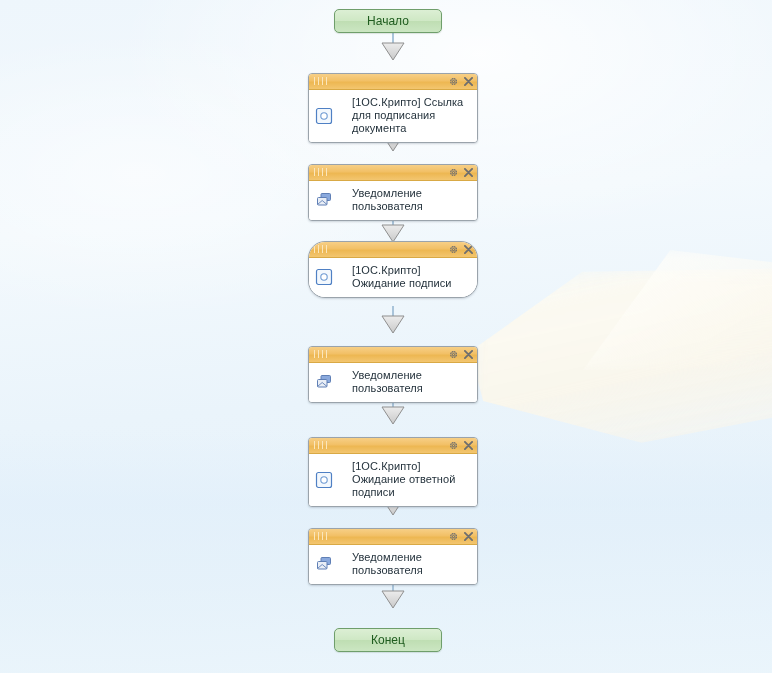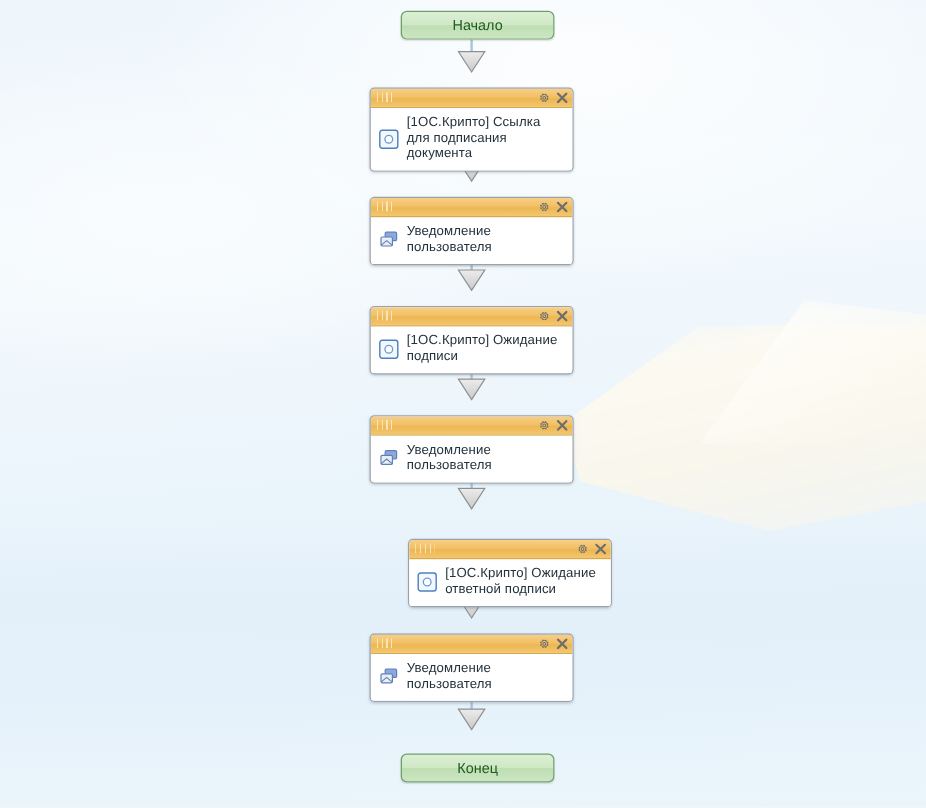--- a/index.html
+++ b/index.html
@@ -61,21 +61,21 @@
     inset: 0;
   }
 
   .node {
     position: absolute;
     box-sizing: border-box;
   }
 
   
   .terminal {
-    width: 128px;
+    width: 108px;
     height: 24px;
     left: 334px;
     border: 1px solid #6f9e6b;
     border-radius: 5px;
     background: linear-gradient(180deg, #dcefd4 0%, #cfe8c5 48%, #bfdeb3 52%, #cbe6c2 100%);
     color: #1f5c1f;
     font-size: 12px;
     line-height: 22px;
     text-align: center;
     box-shadow: 0 1px 1px rgba(90,120,90,0.18);
@@ -125,20 +125,21 @@
     height: 9px;
     line-height: 0;
   }
   .card-body {
     display: flex;
     align-items: center;
     padding: 6px 6px 7px 6px;
     min-height: 36px;
     box-sizing: border-box;
     background: #ffffff;
+    gap: 13px;
   }
   .body-icon {
     flex: 0 0 auto;
     width: 18px;
     height: 18px;
     margin-right: 6px;
     line-height: 0;
   }
   .card-label {
     font-size: 11px;
@@ -280,21 +281,21 @@
         <svg width="18" height="18" viewBox="0 0 18 18">
           <rect x="6" y="2.5" width="9.5" height="7" rx="1" fill="#8aa9dd" stroke="#5f7fb5" stroke-width="1"></rect>
           <rect x="2.5" y="6.5" width="9.5" height="7.5" rx="1" fill="#e9eef6" stroke="#5f7fb5" stroke-width="1"></rect>
           <path d="M2.5 13.5 L7.2 9.5 L12 13.5" fill="none" stroke="#5f7fb5" stroke-width="0.9"></path>
         </svg>
       </span>
       <span class="card-label">Уведомление пользователя</span>
     </div>
   </div>
 
-  <div class="node card" style="top:255px;">
+  <div class="node card" style="top:241px;border-radius:17px;">
     <div class="card-header">
       <span class="grip-icon"></span>
       <span class="hdr-btns">
         <span class="gear-icon">
           <svg width="9" height="9" viewBox="0 0 16 16">
             <path fill="#6e6e6e" d="M8 5.2a2.8 2.8 0 1 0 0 5.6 2.8 2.8 0 0 0 0-5.6zm0 4.1a1.3 1.3 0 1 1 0-2.6 1.3 1.3 0 0 1 0 2.6z"></path>
             <path fill="#6e6e6e" d="M14.4 9.3l-1.2-.5c.05-.26.08-.53.08-.8s-.03-.54-.08-.8l1.2-.5-.9-2.2-1.25.5a5.5 5.5 0 0 0-1.13-1.13l.5-1.25L9.42 1.6l-.5 1.2a5.2 5.2 0 0 0-1.6 0l-.5-1.2-2.2.92.5 1.25A5.5 5.5 0 0 0 3.99 4.9l-1.25-.5-.9 2.2 1.2.5a5.2 5.2 0 0 0 0 1.6l-1.2.5.9 2.2 1.25-.5c.33.44.7.82 1.13 1.13l-.5 1.25 2.2.9.5-1.2a5.2 5.2 0 0 0 1.6 0l.5 1.2 2.2-.9-.5-1.25c.44-.31.82-.69 1.13-1.13l1.25.5.9-2.2zM8 12a4 4 0 1 1 0-8 4 4 0 0 1 0 8z"></path>
           </svg>
         </span>
         <span class="close-icon">
@@ -337,21 +338,21 @@
         <svg width="18" height="18" viewBox="0 0 18 18">
           <rect x="6" y="2.5" width="9.5" height="7" rx="1" fill="#8aa9dd" stroke="#5f7fb5" stroke-width="1"></rect>
           <rect x="2.5" y="6.5" width="9.5" height="7.5" rx="1" fill="#e9eef6" stroke="#5f7fb5" stroke-width="1"></rect>
           <path d="M2.5 13.5 L7.2 9.5 L12 13.5" fill="none" stroke="#5f7fb5" stroke-width="0.9"></path>
         </svg>
       </span>
       <span class="card-label">Уведомление пользователя</span>
     </div>
   </div>
 
-  <div class="node card" style="top:449px;margin-left:32px;">
+  <div class="node card" style="top:437px;">
     <div class="card-header">
       <span class="grip-icon"></span>
       <span class="hdr-btns">
         <span class="gear-icon">
           <svg width="9" height="9" viewBox="0 0 16 16">
             <path fill="#6e6e6e" d="M8 5.2a2.8 2.8 0 1 0 0 5.6 2.8 2.8 0 0 0 0-5.6zm0 4.1a1.3 1.3 0 1 1 0-2.6 1.3 1.3 0 0 1 0 2.6z"></path>
             <path fill="#6e6e6e" d="M14.4 9.3l-1.2-.5c.05-.26.08-.53.08-.8s-.03-.54-.08-.8l1.2-.5-.9-2.2-1.25.5a5.5 5.5 0 0 0-1.13-1.13l.5-1.25L9.42 1.6l-.5 1.2a5.2 5.2 0 0 0-1.6 0l-.5-1.2-2.2.92.5 1.25A5.5 5.5 0 0 0 3.99 4.9l-1.25-.5-.9 2.2 1.2.5a5.2 5.2 0 0 0 0 1.6l-1.2.5.9 2.2 1.25-.5c.33.44.7.82 1.13 1.13l-.5 1.25 2.2.9.5-1.2a5.2 5.2 0 0 0 1.6 0l.5 1.2 2.2-.9-.5-1.25c.44-.31.82-.69 1.13-1.13l1.25.5.9-2.2zM8 12a4 4 0 1 1 0-8 4 4 0 0 1 0 8z"></path>
           </svg>
         </span>
         <span class="close-icon">

